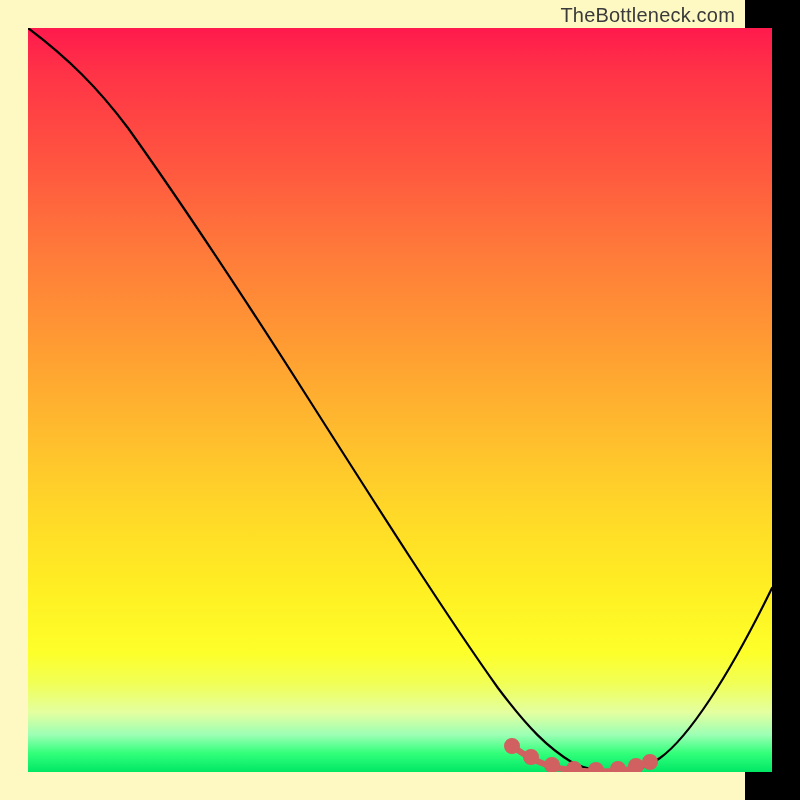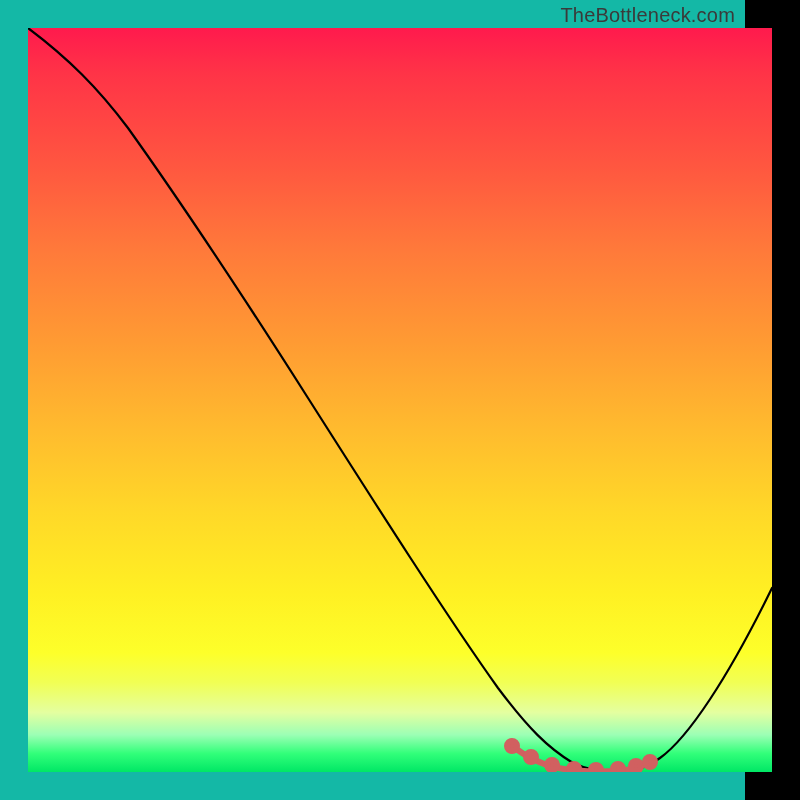--- a/index.html
+++ b/index.html
@@ -1,21 +1,21 @@
 <!DOCTYPE html>
 <html><head>
 <meta charset="utf-8">
 <style>
   * { margin: 0; padding: 0; box-sizing: border-box; }
   html, body { width: 800px; height: 800px; overflow: hidden; background: #000; }
   .frame {
     position: relative;
     width: 745px;
     height: 800px;
-    background: #14b8a6;
+    background: #fef9c3;
   }
   .plot-area {
     position: absolute;
     left: 28px;
     top: 28px;
     width: 744px;
     height: 744px;
     overflow: hidden;
   }
   .gradient-bg {

